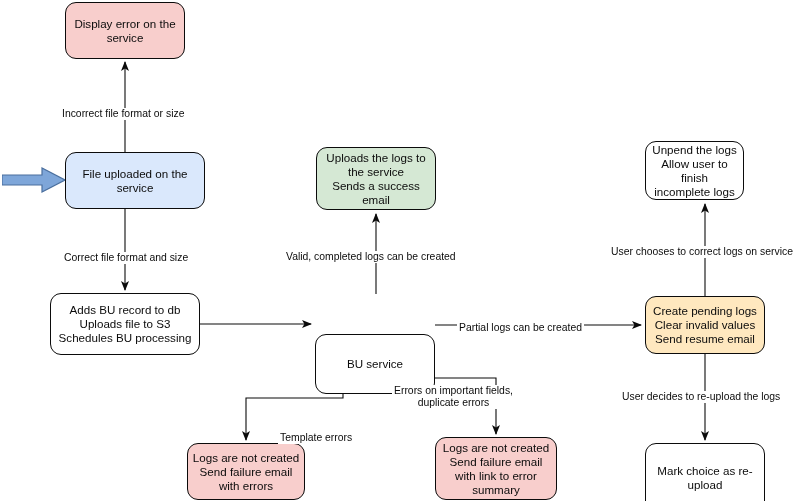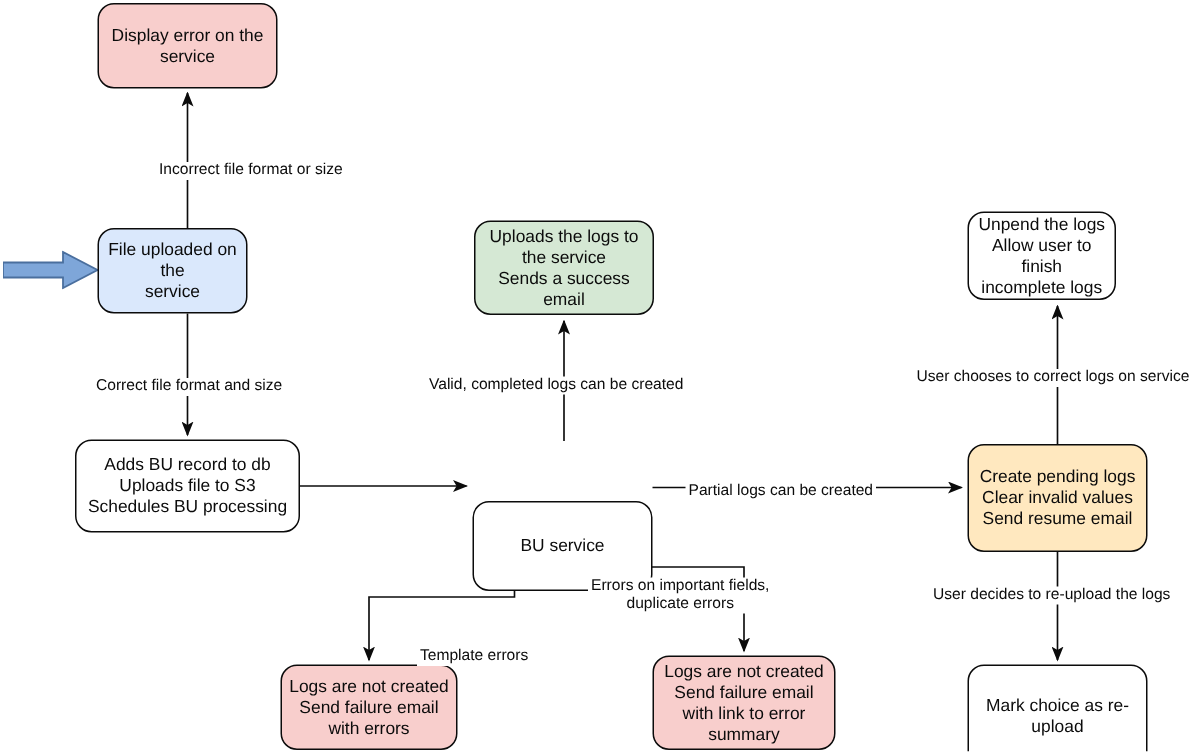--- a/index.html
+++ b/index.html
@@ -85,55 +85,55 @@
     </g>
   </svg>
 
   <svg class="input-arrow" style="position:absolute;left:2px;top:167px;z-index:2;" width="64" height="26" viewBox="0 0 64 26">
     <polygon points="0,8 40,8 40,1 63,13 40,25 40,18 0,18" fill="#7ea6d9" stroke="#4a6f9e" stroke-width="1.2"></polygon>
   </svg>
 
   <div class="node" style="left:65px;top:2px;width:120px;height:57px;background:#f8cecc;">Display error on the
 service</div>
 
-  <div class="node" style="left:65px;top:152px;width:100px;height:57px;background:#dae8fc;">File uploaded on the
+  <div class="node" style="left:65px;top:152px;width:140px;height:57px;background:#dae8fc;">File uploaded on the
 service</div>
 
   <div class="node" style="left:50px;top:293px;width:150px;height:62px;background:#ffffff;">Adds BU record to db
 Uploads file to S3
 Schedules BU processing</div>
 
   <div class="node" style="left:316px;top:147px;width:120px;height:63px;background:#d5e8d4;">Uploads the logs to
 the service
 Sends a success
 email</div>
 
   <div class="node" style="left:315px;top:294px;width:120px;height:60px;background:#ffffff;margin-top:40px;">BU service</div>
 
   <div class="node" style="left:645px;top:141px;width:99px;height:59px;background:#ffffff;">Unpend the logs
 Allow user to finish
 incomplete logs</div>
 
-  <div class="node" style="left:645px;top:296px;width:120px;height:72px;background:#ffe8bf;">Create pending logs
+  <div class="node" style="left:645px;top:296px;width:120px;height:58px;background:#ffe8bf;">Create pending logs
 Clear invalid values
 Send resume email</div>
 
   <div class="node" style="left:187px;top:443px;width:118px;height:57px;background:#f8cecc;">Logs are not created
 Send failure email
 with errors</div>
 
   <div class="node" style="left:435px;top:437px;width:122px;height:63px;background:#f8cecc;">Logs are not created
 Send failure email
 with link to error
 summary</div>
 
   <div class="node" style="left:645px;top:443px;width:120px;height:70px;background:#ffffff;">Mark choice as re-
 upload</div>
 
-  <div class="edge-label" style="left:60px;top:108px;margin-left:44px;">Incorrect file format or size</div>
+  <div class="edge-label" style="left:60px;top:108px;">Incorrect file format or size</div>
 
   <div class="edge-label" style="left:62px;top:252px;">Correct file format and size</div>
 
   <div class="edge-label" style="left:284px;top:251px;">Valid, completed logs can be created</div>
 
   <div class="edge-label" style="left:457px;top:322px;">Partial logs can be created</div>
 
   <div class="edge-label" style="left:278px;top:396px;margin-top:36px;">Template errors</div>
 
   <div class="edge-label" style="left:609px;top:246px;">User chooses to correct logs on service</div>

